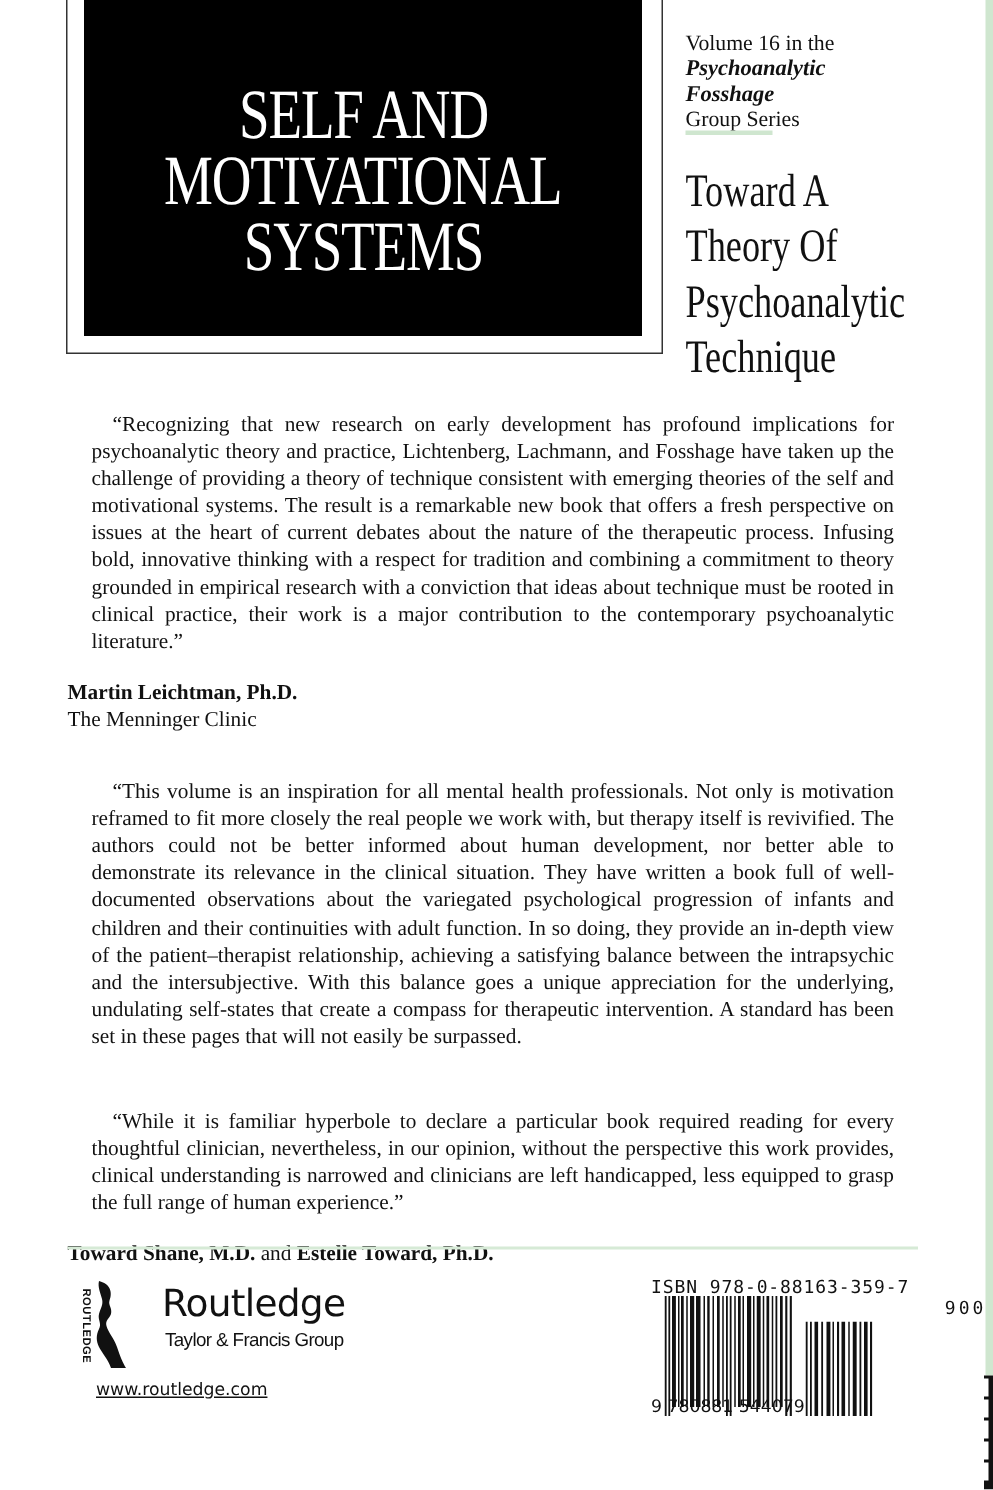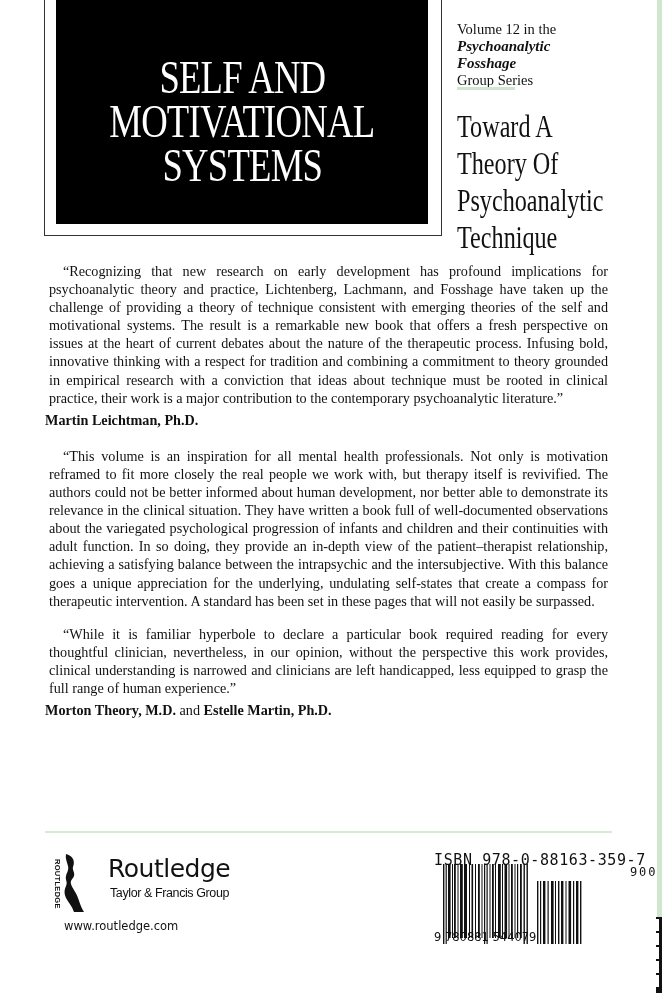--- a/index.html
+++ b/index.html
@@ -28,21 +28,21 @@
   .series .ital { font-style: italic; font-weight: bold; font-size: 15px; }
   .series-rule {
     position: absolute; left: 457px; top: 87px; width: 58px; height: 3px; background: #cfe6cf;
   }
   .subtitle {
     position: absolute; left: 457px; top: 108px;
     font-size: 31px; line-height: 37px; transform-origin: left top; transform: scaleX(0.78);
     white-space: nowrap;
   }
   .quotes { position: absolute; left: 45px; top: 258px; width: 567px; font-size: 14.2px; line-height: 18.1px; }
-  .quote { text-align: justify; text-indent: 14px; margin: 4px; }
+  .quote { text-align: justify; text-indent: 14px; margin: 16px; }
   .attrib { text-align: left; margin: 4px 0 0 0; }
   .attrib .name { font-weight: bold; }
   .attrib .aff { display: block; }
   .gap { height: 14px; }
   .divider-line { position: absolute; left: 45px; top: 831px; width: 567px; height: 2px; background: #d6ead6; }
   .logo { position: absolute; left: 48px; top: 854px; width: 170px; height: 80px; text-align: center; }
   .logo-vert {
     position: absolute; left: 0; top: 2px; width: 14px; height: 56px;
     writing-mode: vertical-rl; font-family: "Liberation Sans", sans-serif;
     font-weight: bold; font-size: 7.5px; letter-spacing: 0.3px;
@@ -51,26 +51,26 @@
   .logo-name {
     position: absolute; left: 60px; top: 0; font-family: "DejaVu Sans", sans-serif;
     font-size: 25px; line-height: 30px; letter-spacing: -0.5px;
   }
   .logo-sub {
     position: absolute; left: 62px; top: 32px; font-family: Liberation Sans, sans-serif;
     font-size: 12.5px; white-space: nowrap; letter-spacing: -0.4px;
   }
   .logo-url {
     position: absolute; left: 88px; top: 102px; font-family: "DejaVu Sans", sans-serif;
-    font-size: 11.5px; white-space: nowrap;
+    font-size: 11.5px; white-space: nowrap; text-decoration: underline;
   }
   .barcode { position: absolute; left: 334px; top: 851px; width: 280px; height: 100px; }
   .isbn-text {
     position: absolute; left: 0px; top: 0; font-family: "DejaVu Sans Mono", monospace;
-    font-size: 15px; letter-spacing: 0.6px; white-space: nowrap;
+    font-size: 12px; letter-spacing: 0.6px; white-space: nowrap;
   }
   .price-text {
     position: absolute; right: 0; top: 14px; font-family: "DejaVu Sans Mono", monospace;
     font-size: 12px; letter-spacing: 2px;
   }
   .bars-main { position: absolute; left: 9px; top: 13px; width: 86px; height: 80px; }
   .bars-addon { position: absolute; left: 103px; top: 30px; width: 45px; height: 63px; }
   .ean-digits {
     position: absolute; left: 0; top: 80px; font-family: "DejaVu Sans", sans-serif;
     font-size: 11.5px; white-space: pre; background: transparent;
@@ -88,45 +88,46 @@
 
 <div class="title-frame">
   <div class="title-box">
     <div class="title-line">SELF AND</div>
     <div class="title-line">MOTIVATIONAL</div>
     <div class="title-line">SYSTEMS</div>
   </div>
 </div>
 
 <div class="series">
-  <div>Volume 12 in the</div>
+  <div>Volume 16 in the</div>
   <div class="ital">Psychoanalytic</div>
   <div class="ital">Fosshage</div>
   <div>Group Series</div>
 </div>
 <div class="series-rule"></div>
 
 <div class="subtitle">
   <div>Toward A</div>
   <div>Theory Of</div>
   <div>Psychoanalytic</div>
   <div>Technique</div>
 </div>
 
 <div class="quotes">
   <p class="quote">“Recognizing that new research on early development has profound implications for psychoanalytic theory and practice, Lichtenberg, Lachmann, and Fosshage have taken up the challenge of providing a theory of technique consistent with emerging theories of the self and motivational systems.  The result is a remarkable new book that offers a fresh perspective on issues at the heart of current debates about the nature of the therapeutic process.  Infusing bold, innovative thinking with a respect for tradition and combining a commitment to theory grounded in empirical research with a conviction that ideas about technique must be rooted in clinical practice, their work is a major contribution to the contemporary psychoanalytic literature.”</p>
   <div class="attrib">
     <span class="name">Martin Leichtman, Ph.D.</span>
+    <span class="aff">The Menninger Clinic</span>
   </div>
   <div class="gap"></div>
   <p class="quote">“This volume is an inspiration for all mental health professionals.  Not only is motivation reframed to fit more closely the real people we work with, but therapy itself is revivified.  The authors could not be better informed about human development, nor better able to demonstrate its relevance in the clinical situation. They have written a book full of well-documented observations about the variegated psychological progression of infants and children and their continuities with adult function.  In so doing, they provide an in-depth view of the patient–therapist relationship, achieving a satisfying balance between the intrapsychic and the intersubjective.  With this balance goes a unique appreciation for the underlying, undulating self-states that create a compass for therapeutic intervention.  A standard has been set in these pages that will not easily be surpassed.</p>
   <div class="gap" style="height:7px"></div>
   <p class="quote">“While it is familiar hyperbole to declare a particular book required reading for every thoughtful clinician, nevertheless, in our opinion, without the perspective this work provides, clinical understanding is narrowed and clinicians are left handicapped, less equipped to grasp the full range of human experience.”</p>
   <div class="attrib">
-    <span class="name">Morton Theory, M.D.</span><span> and </span><span class="name">Estelle Martin, Ph.D.</span>
+    <span class="name">Toward Shane, M.D.</span><span> and </span><span class="name">Estelle Toward, Ph.D.</span>
   </div>
 </div>
 
 <div class="divider-line"></div>
 
 <div class="logo">
   <div class="logo-vert">ROUTLEDGE</div>
   <svg class="logo-mark" viewBox="0 0 22 58">
     <path d="M4 0 C12 2 13 8 11 13 C10 16 13 18 12 22 C11 25 8 26 9 30 C10 34 14 38 16 44 C18 50 20 55 22 58 L12 58 C10 52 6 48 4 44 C2 40 2 36 4 32 C6 28 3 26 4 22 C5 18 7 16 6 12 C5 8 3 4 4 0 Z" fill="#111"></path>
   </svg>

